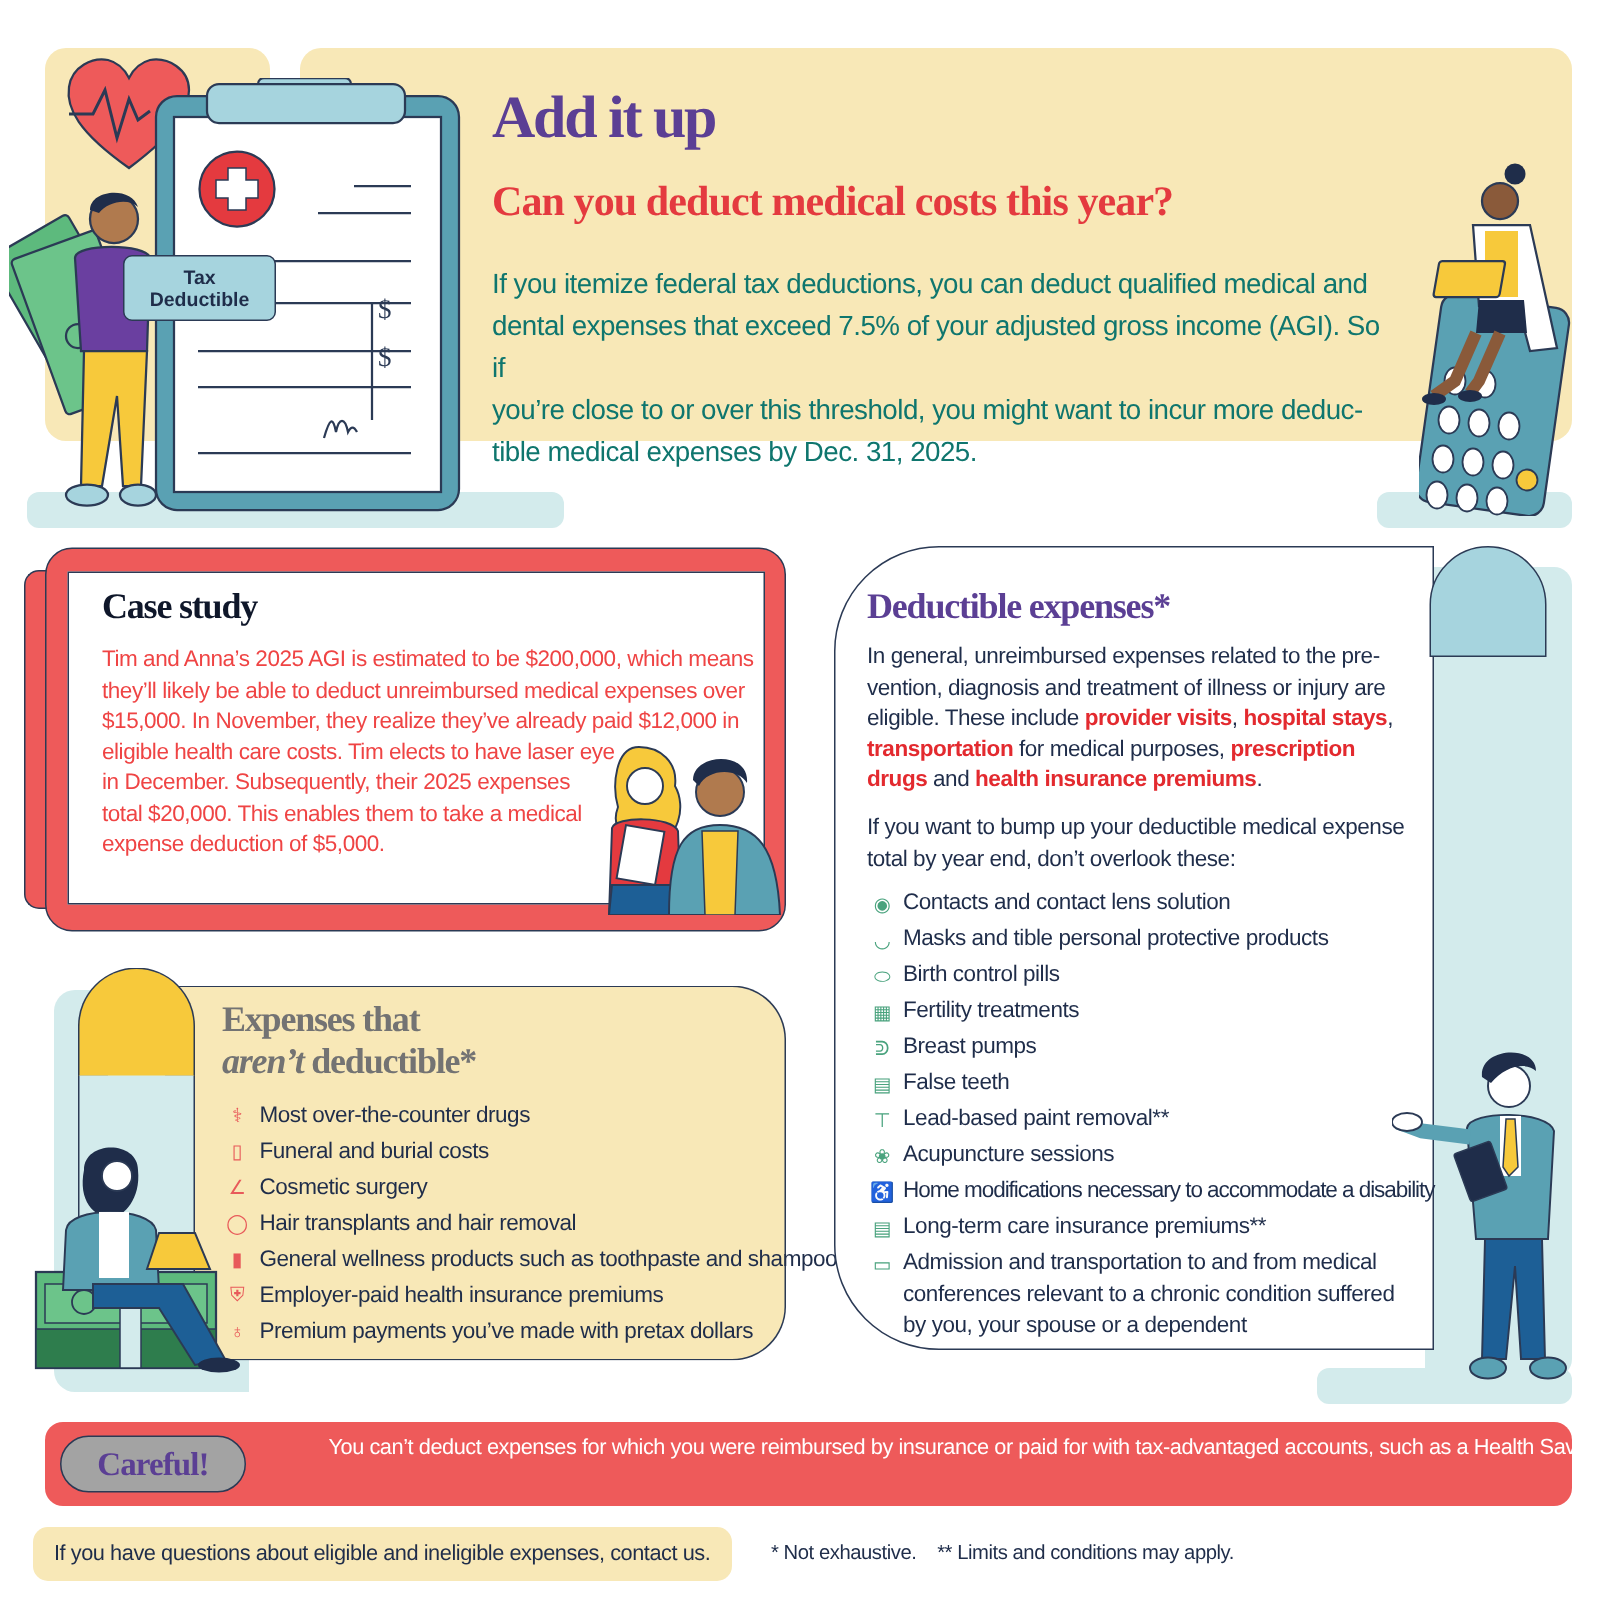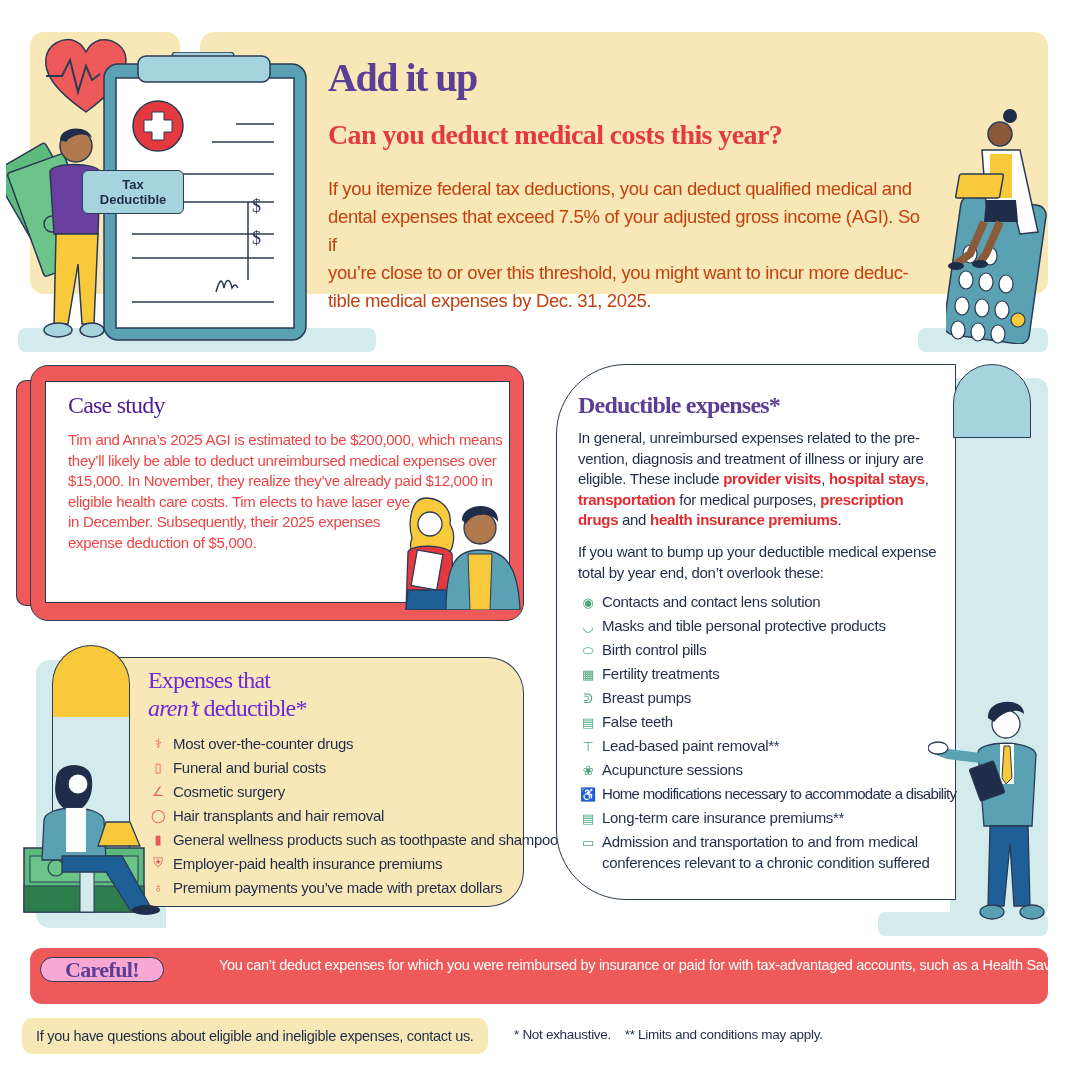--- a/index.html
+++ b/index.html
@@ -10,36 +10,36 @@
   .cond { font-family: "Liberation Sans", sans-serif; letter-spacing: -0.3px; }
 
   
   .hdr-bg-left { left: 30px; top: 32px; width: 150px; height: 262px; background: #f8e8b7; border-radius: 14px; }
   .hdr-bg-main { left: 200px; top: 32px; width: 848px; height: 262px; background: #f8e8b7; border-radius: 14px; }
   .hdr-floor-left { left: 18px; top: 328px; width: 358px; height: 24px; background: #d3ebec; border-radius: 8px; }
   .hdr-floor-right { left: 918px; top: 328px; width: 130px; height: 24px; background: #d3ebec; border-radius: 8px; }
 
   .title { left: 328px; top: 58px; font-size: 40px; font-weight: bold; color: #5b3f94; letter-spacing: -1.5px; line-height: 1; }
   .subtitle { left: 328px; top: 120px; font-size: 28px; color: #e43a3f; letter-spacing: -0.6px; line-height: 1.1; }
-  .intro { left: 328px; top: 175px; width: 600px; font-size: 18.5px; line-height: 28px; color: #c2410c; letter-spacing: -0.35px; }
+  .intro { left: 328px; top: 175px; width: 600px; font-size: 18.5px; line-height: 28px; color: #0f766e; letter-spacing: -0.35px; }
 
   
   .case-outer { left: 30px; top: 365px; width: 494px; height: 256px; background: #ee5a5a; border-radius: 18px; border: 1.5px solid #2b3a55; }
   .case-tab { left: 16px; top: 380px; width: 24px; height: 226px; background: #ee5a5a; border-radius: 10px 0 0 10px; border: 1.5px solid #2b3a55; border-right: none; }
   .case-inner { left: 45px; top: 381px; width: 465px; height: 222px; background: #ffffff; border: 1.5px solid #2b3a55; }
-  .case-title { left: 68px; top: 392px; font-size: 24px; font-weight: normal; color: #4c1d95; letter-spacing: -0.8px; }
+  .case-title { left: 68px; top: 392px; font-size: 24px; font-weight: bold; color: #0f172a; letter-spacing: -0.8px; }
   .case-body { left: 68px; top: 430px; font-size: 15px; line-height: 20.5px; color: #ef4444; letter-spacing: -0.3px; }
   .case-body div { white-space: nowrap; }
 
   
   .nd-back { left: 36px; top: 660px; width: 130px; height: 268px; background: #d3ebec; border-radius: 14px 0 0 14px; }
   .nd-box { left: 104px; top: 657px; width: 420px; height: 250px; background: #f8e8b7; border: 1.5px solid #2b3a55; border-radius: 0 36px 36px 0; border-left: none; }
   .nd-arch { left: 52px; top: 645px; width: 78px; height: 72px; background: #f7c93b; border-radius: 39px 39px 0 0; border: 1.5px solid #2b3a55; border-bottom: none; }
   .nd-pillar { left: 52px; top: 716px; width: 78px; height: 190px; background: #d3ebec; border-left: 1.5px solid #2b3a55; border-right: 1.5px solid #2b3a55; }
-  .nd-title { left: 148px; top: 666px; font-size: 24px; font-weight: normal; color: #6d28d9; line-height: 28px; letter-spacing: -0.8px; }
+  .nd-title { left: 148px; top: 666px; font-size: 24px; font-weight: bold; color: #737373; line-height: 28px; letter-spacing: -0.8px; }
   .nd-title i { font-style: italic; }
   .nd-list { left: 148px; top: 731px; }
   .nd-item { display: flex; align-items: center; height: 24px; font-size: 15px; color: #1f2d4a; letter-spacing: -0.3px; white-space: nowrap; }
   .nd-item .ic { width: 20px; margin-right: 5px; display: inline-flex; justify-content: center; color: #e85a5a; font-size: 13px; }
 
   
   .de-back { left: 950px; top: 378px; width: 98px; height: 540px; background: #d3ebec; border-radius: 0 12px 12px 0; }
   .de-floor { left: 878px; top: 912px; width: 170px; height: 24px; background: #d3ebec; border-radius: 8px; }
   .de-box { left: 556px; top: 364px; width: 400px; height: 536px; background: #ffffff; border: 1.5px solid #2b3a55; border-radius: 70px 0 0 70px; border-right: 1.5px solid #2b3a55; }
   .de-arch { left: 953px; top: 364px; width: 78px; height: 74px; background: #a6d4de; border-radius: 39px 39px 0 0; border: 1.5px solid #2b3a55; }
@@ -48,21 +48,21 @@
   .de-body div { white-space: nowrap; }
   .hl { color: #e32a2f; font-weight: bold; }
   .de-body2 { left: 578px; top: 542px; font-size: 15px; line-height: 20.5px; color: #1f2d4a; letter-spacing: -0.3px; }
   .de-list { left: 578px; top: 591px; }
   .de-item { display: flex; align-items: flex-start; min-height: 24px; font-size: 15px; line-height: 21px; color: #1f2d4a; letter-spacing: -0.3px; }
   .de-item .ic { width: 20px; margin-right: 4px; display: inline-flex; justify-content: center; color: #4aa37e; font-size: 13px; padding-top: 1px; }
   .de-item .txt div { white-space: nowrap; }
 
   
   .careful-bar { left: 30px; top: 948px; width: 1018px; height: 56px; background: #ee5a5a; border-radius: 12px; }
-  .careful-pill { left: 40px; top: 957px; width: 124px; height: 25px; background: #f9a8d4; border: 1.5px solid #2b3a55; border-radius: 19px; display: flex; align-items: center; justify-content: center; font-size: 22px; font-weight: bold; color: #5b3f94; letter-spacing: -0.6px; }
+  .careful-pill { left: 40px; top: 957px; width: 124px; height: 38px; background: #a3a3a3; border: 1.5px solid #2b3a55; border-radius: 19px; display: flex; align-items: center; justify-content: center; font-size: 22px; font-weight: bold; color: #5b3f94; letter-spacing: -0.6px; }
   .careful-text { left: 181px; top: 955px; font-size: 14.5px; line-height: 21px; color: #ffffff; letter-spacing: -0.3px; margin-left: 38px; }
   .contact-pill { left: 22px; top: 1018px; width: 466px; height: 36px; background: #f8e8b7; border-radius: 10px; display: flex; align-items: center; padding-left: 14px; font-size: 14.5px; color: #1f2d4a; letter-spacing: -0.3px; }
   .footnote { left: 514px; top: 1027px; font-size: 13.5px; color: #1f2d4a; letter-spacing: -0.3px; white-space: pre; }
 
   svg { display: block; }
 </style>
 </head>
 <body>
 
 <div class="abs hdr-bg-left"></div>
@@ -164,20 +164,21 @@
 <div class="abs case-tab"></div>
 <div class="abs case-outer"></div>
 <div class="abs case-inner"></div>
 <h3 class="abs case-title serif">Case study</h3>
 <div class="abs case-body cond">
   <div>Tim and Anna’s 2025 AGI is estimated to be $200,000, which means</div>
   <div>they’ll likely be able to deduct unreimbursed medical expenses over</div>
   <div>$15,000. In November, they realize they’ve already paid $12,000 in</div>
   <div>eligible health care costs. Tim elects to have laser eye</div>
   <div>in December. Subsequently, their 2025 expenses</div>
+  <div>total $20,000. This enables them to take a medical</div>
   <div>expense deduction of $5,000.</div>
 </div>
 
 <div class="abs" style="left:396px;top:494px;">
   <svg width="126" height="116" viewBox="0 0 126 116">
     <path d="M30 4 C14 4 12 30 16 44 C10 60 24 70 40 68 C56 66 62 44 54 30 C56 14 44 4 30 4Z" fill="#f7c93b" stroke="#2b3a55" stroke-width="1.3"></path>
     <circle cx="34" cy="30" r="12" fill="#fff" stroke="#2b3a55" stroke-width="1.3"></circle>
     <path d="M12 58 C14 50 52 50 56 60 L58 116 L10 116Z" fill="#e43a3f" stroke="#2b3a55" stroke-width="1.3"></path>
     <rect x="18" y="58" width="26" height="36" fill="#fff" stroke="#2b3a55" stroke-width="1.3" transform="rotate(10 31 76)"></rect>
     <path d="M12 96 L58 96 L58 116 L10 116Z" fill="#1d5f96" stroke="#2b3a55" stroke-width="1.3"></path>
@@ -338,20 +339,21 @@
       <span class="ic">▤</span>
       <span class="txt">
         <div>Long-term care insurance premiums**</div>
       </span>
     </div>
   <div class="de-item">
       <span class="ic">▭</span>
       <span class="txt">
         <div>Admission and transportation to and from medical</div>
         <div>conferences relevant to a chronic condition suffered</div>
+        <div>by you, your spouse or a dependent</div>
       </span>
     </div>
 </div>
 
 <div class="abs careful-bar"></div>
 <div class="abs careful-pill serif">Careful!</div>
 <div class="abs careful-text cond">
   <div>You can’t deduct expenses for which you were reimbursed by insurance or paid for with tax-advantaged accounts, such as a Health Savings</div>
 </div>
 <div class="abs contact-pill cond">If you have questions about eligible and ineligible expenses, contact us.</div>

